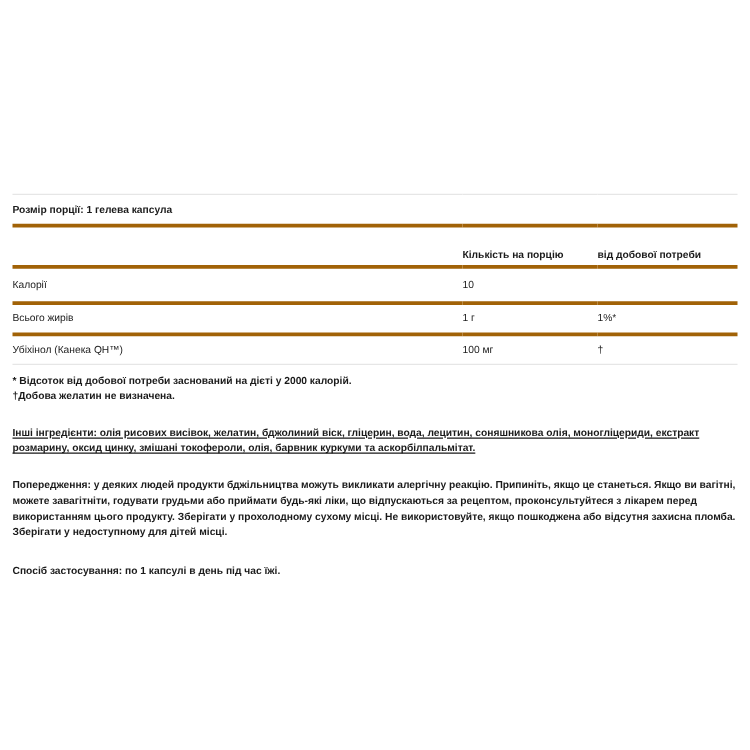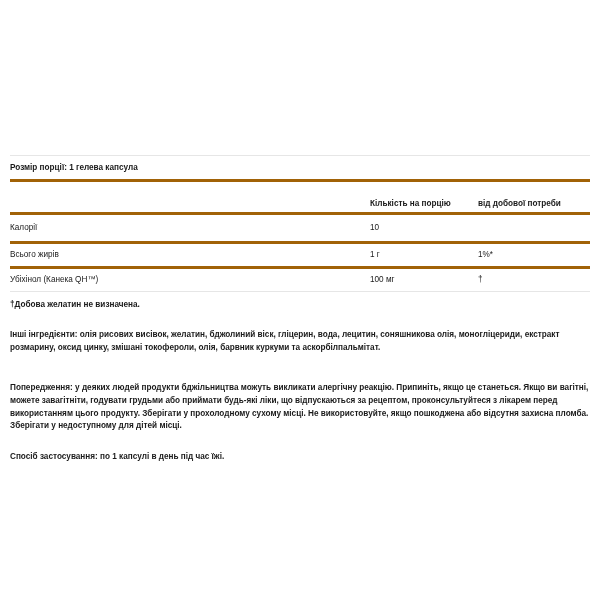--- a/index.html
+++ b/index.html
@@ -80,22 +80,22 @@
   }
 
   
   .para {
     font-size: 8.2px;
     line-height: 1.55;
     font-weight: bold;
     color: #1a1a1a;
     width: 580px;
   }
-  .para.other-ingredients-1 { margin-top: 18px; }
-  .para.warning            { margin-top: 28px; }
+  .para.other-ingredients-1 { margin-top: 18px; text-decoration: underline; }
+  .para.warning            { margin-top: 16px; }
   .para.directions         { margin-top: 18px; }
   .para.other-ingredients-2{ margin-top: 16px; }
 </style>
 </head>
 <body>
 
 <div class="page">
 
   <div class="spacer-top"></div>
 
@@ -127,20 +127,21 @@
       <tr class="row-data">
         <td>Убіхінол (Канека QH™)</td>
         <td>100 мг</td>
         <td>†</td>
       </tr>
     </tbody>
   </table>
   <div class="table-end"></div>
 
   <div class="footnotes">
+    <div>* Відсоток від добової потреби заснований на дієті у 2000 калорій.</div>
     <div>†Добова желатин не визначена.</div>
   </div>
 
   <p class="para other-ingredients-1">Інші інгредієнти: олія рисових висівок, желатин, бджолиний віск, гліцерин, вода, лецитин, соняшникова олія, моногліцериди, екстракт розмарину, оксид цинку, змішані токофероли, олія, барвник куркуми та аскорбілпальмітат.</p>
 
   <p class="para warning">Попередження: у деяких людей продукти бджільництва можуть викликати алергічну реакцію. Припиніть, якщо це станеться. Якщо ви вагітні, можете завагітніти, годувати грудьми або приймати будь-які ліки, що відпускаються за рецептом, проконсультуйтеся з лікарем перед використанням цього продукту. Зберігати у прохолодному сухому місці. Не використовуйте, якщо пошкоджена або відсутня захисна пломба. Зберігати у недоступному для дітей місці.</p>
 
   <p class="para directions">Спосіб застосування: по 1 капсулі в день під час їжі.</p>
 
 

